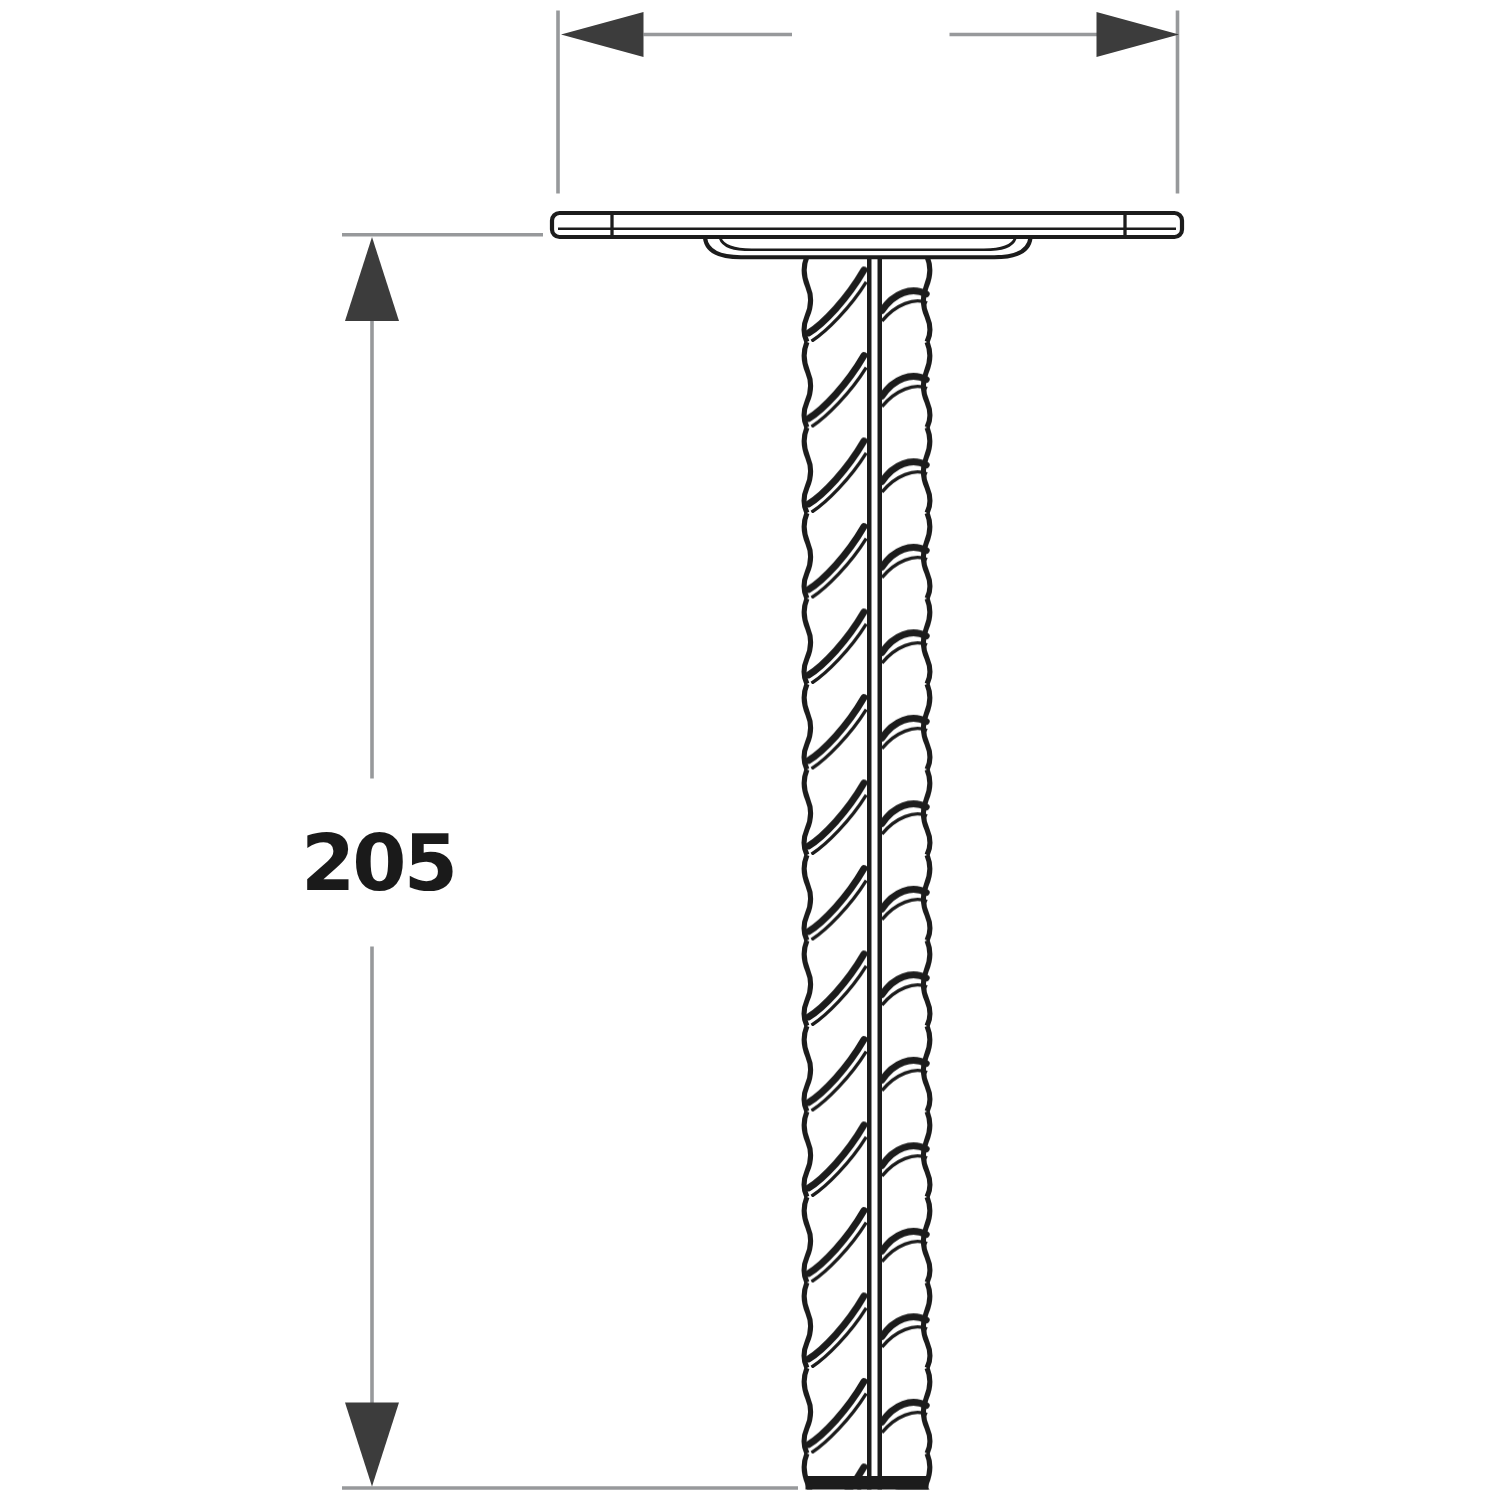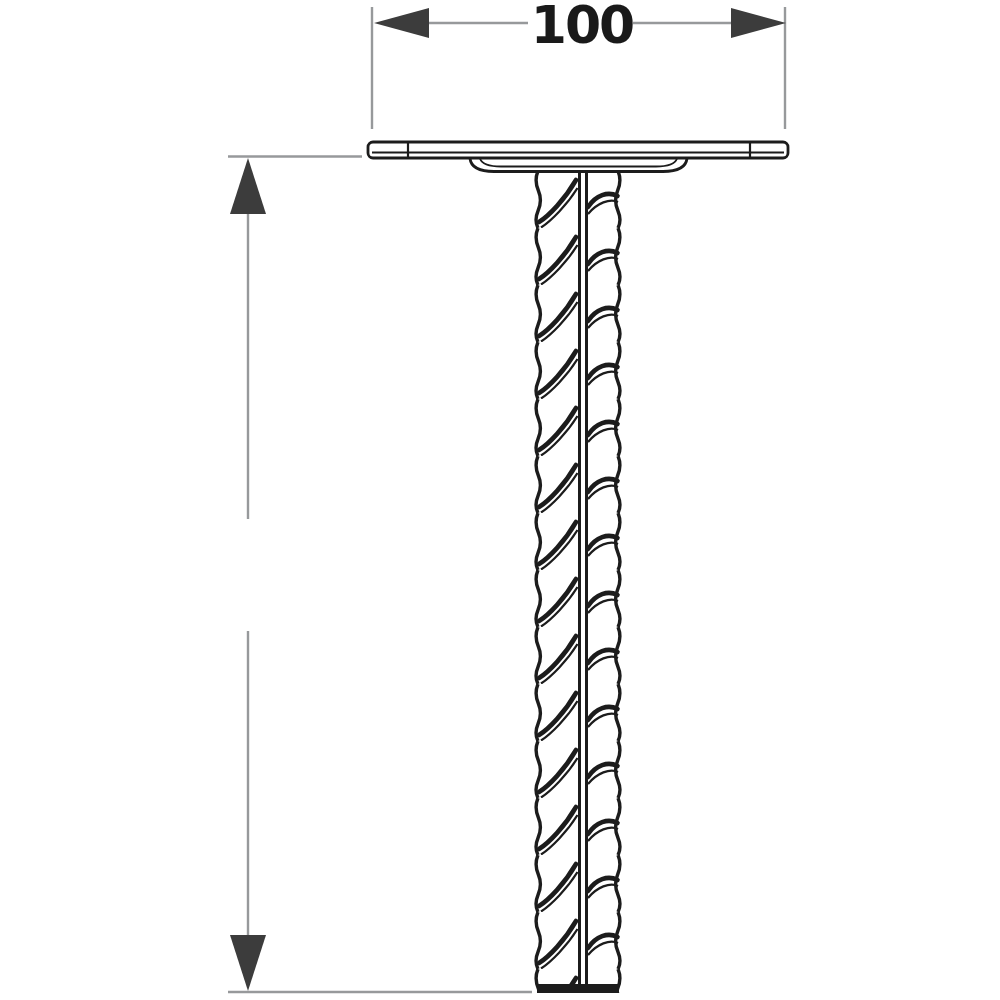--- a/index.html
+++ b/index.html
@@ -90,16 +90,16 @@
     <g>
       <path d="M228,156.5 L362,156.5" class="dim"></path>
       <path d="M228,992 L532,992" class="dim"></path>
       <path d="M248,213 L248,519" class="dim"></path>
       <path d="M248,631 L248,937" class="dim"></path>
       <polygon points="248,158 230,214 266,214" class="arr"></polygon>
       <polygon points="248,991 230,935 266,935" class="arr"></polygon>
     </g>
   </svg>
 
-  <span class="dim-label" style="left:582px; top:25px;">100</span>
 
+  <span class="dim-label" style="left:252px; top:576px;">205</span>
 
 </div>
 
 </body></html>

